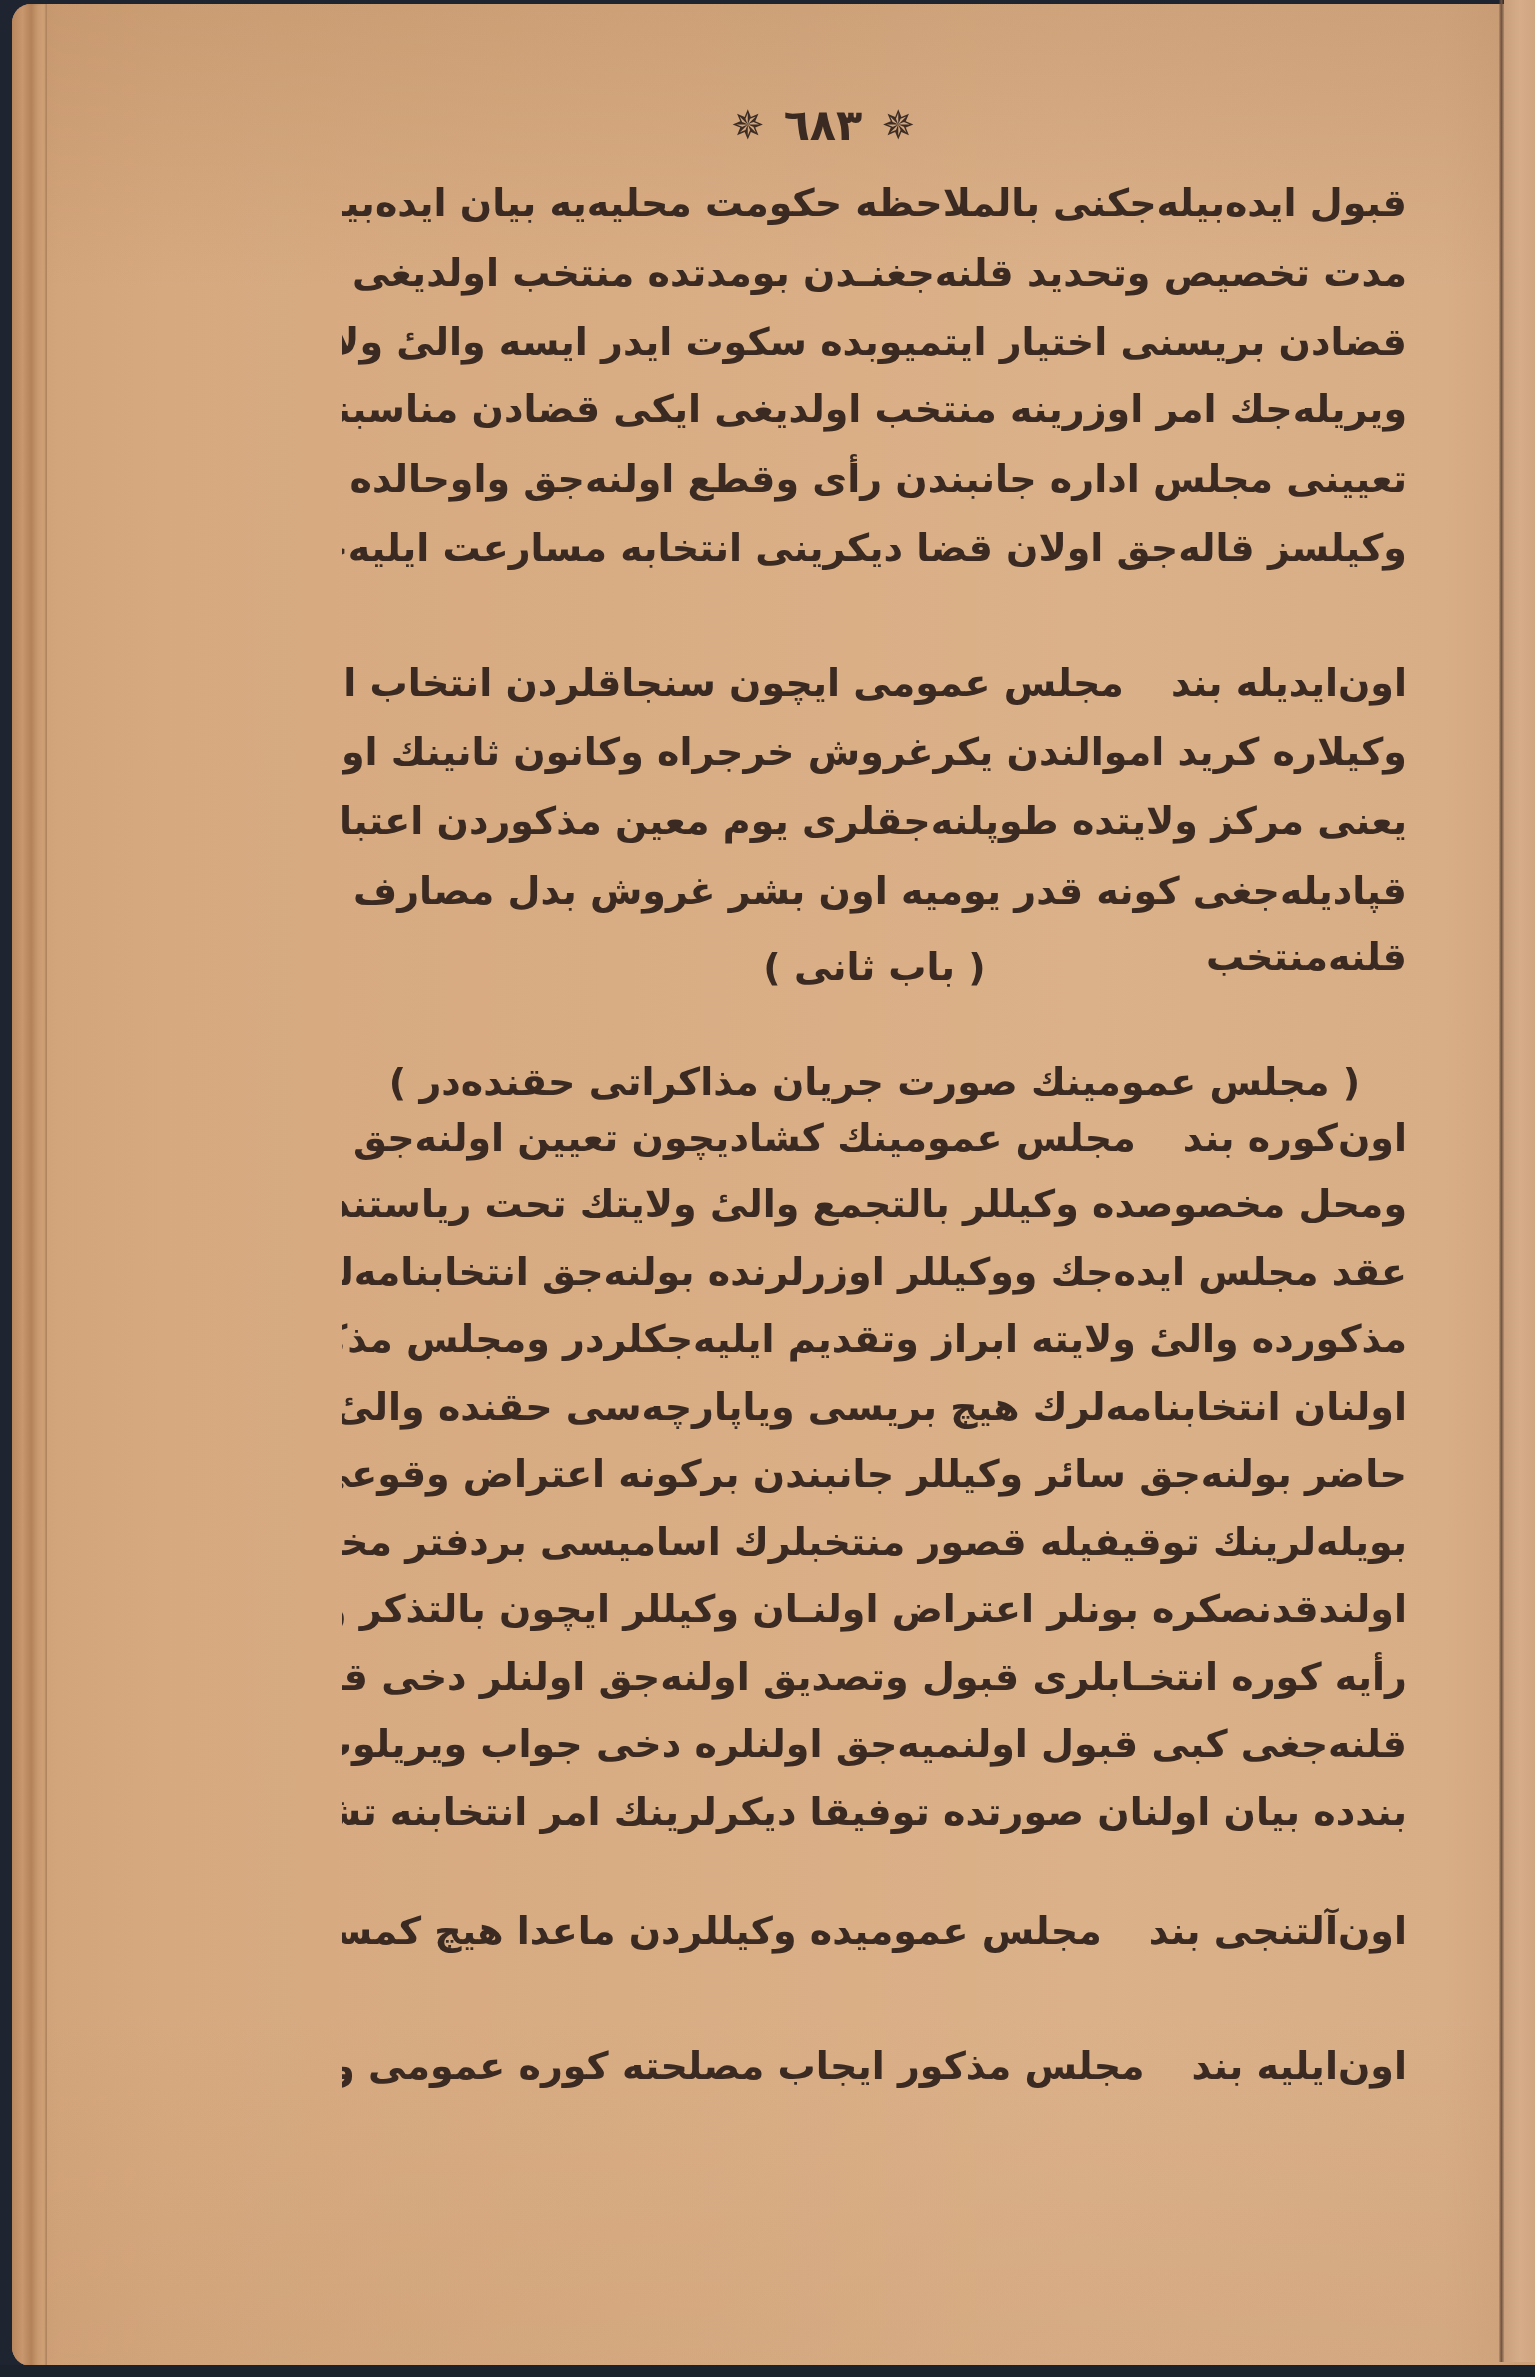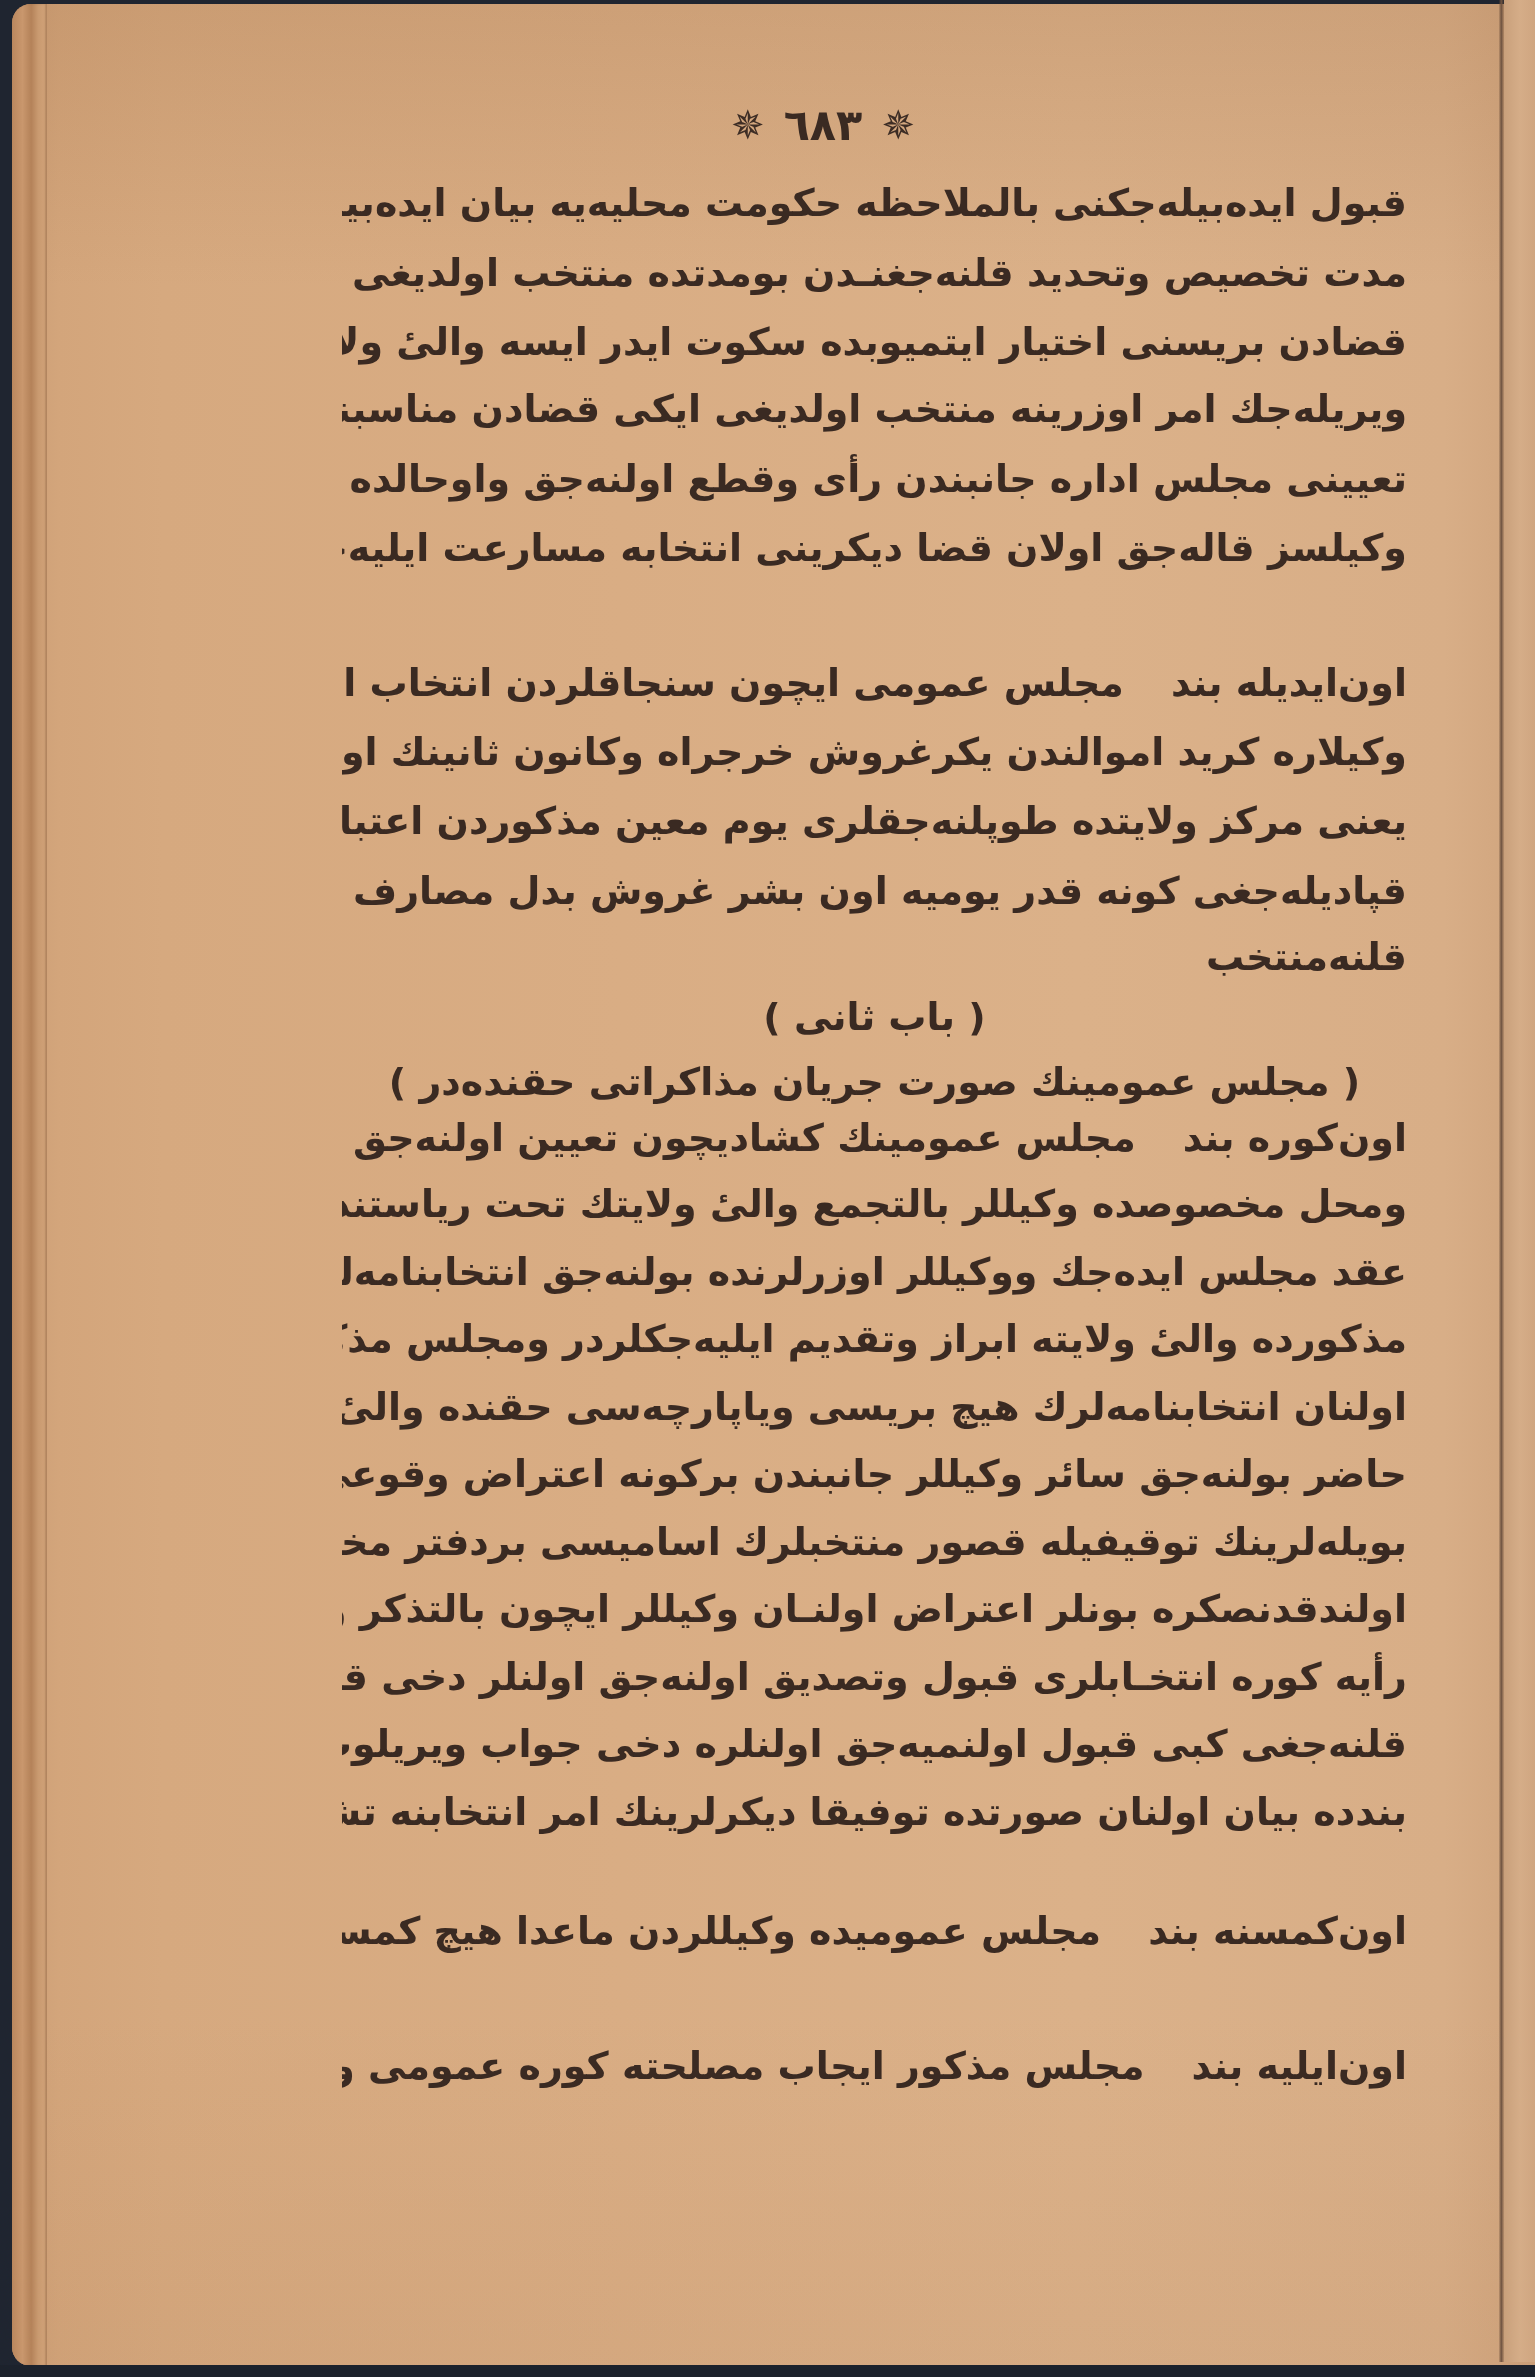--- a/index.html
+++ b/index.html
@@ -150,39 +150,39 @@
     <div class="line last" style="top:414px">وکیلسز قاله‌جق اولان قضا دیکرینی انتخابه مسارعت ایلیه‌جکدر</div>
 
     <div class="line" style="top:549px">
       <span class="article">اون‌ایدیله بند</span><span>مجلس عمومی ایچون سنجاقلردن انتخاب اولنه‌جق</span>
     </div>
     <div class="line" style="top:618px">وکیلاره کرید اموالندن یکرغروش خرجراه وکانون ثانینك اون بشندن</div>
     <div class="line" style="top:687px">یعنی مرکز ولایتده طوپلنه‌جقلری یوم معین مذکوردن اعتبارا مجلسك</div>
     <div class="line" style="top:757px">قپادیله‌جغی کونه قدر یومیه اون بشر غروش بدل مصارف اعطا</div>
     <div class="line last" style="top:823px">قلنه‌منتخب</div>
 
-    <div class="center-line" style="top:883px">( باب ثانی )</div>
+    <div class="center-line" style="top:833px">( باب ثانی )</div>
     <div class="center-line" style="top:948px">( مجلس عمومینك صورت جریان مذاکراتی حقنده‌در )</div>
 
     <div class="line" style="top:1004px">
       <span class="article">اون‌کوره بند</span><span>مجلس عمومینك کشادیچون تعیین اولنه‌جق یوم وساعتده</span>
     </div>
     <div class="line" style="top:1070px">ومحل مخصوصده وکیللر بالتجمع والیٔ ولایتك تحت ریاستنده اوله‌رق</div>
     <div class="line" style="top:1138px">عقد مجلس ایده‌جك ووکیللر اوزرلرنده بولنه‌جق انتخابنامه‌لری مجلس</div>
     <div class="line" style="top:1205px">مذکورده والیٔ ولایته ابراز وتقدیم ایلیه‌جکلردر ومجلس مذکورده ابراز</div>
     <div class="line" style="top:1273px">اولنان انتخابنامه‌لرك هیچ بریسی ویاپارچه‌سی حقنده والیٔ ولایت ویاخود</div>
     <div class="line" style="top:1340px">حاضر بولنه‌جق سائر وکیللر جانبندن برکونه اعتراض وقوعی تقدیرنده</div>
     <div class="line" style="top:1408px">بویله‌لرینك توقیفیله قصور منتخبلرك اسامیسی بردفتر مخصوصه قید</div>
     <div class="line" style="top:1475px">اولندقدنصکره بونلر اعتراض اولنـان وکیللر ایچون بالتذکر ویره‌جکلری</div>
     <div class="line" style="top:1543px">رأیه کوره انتخـابلری قبول وتصدیق اولنه‌جق اولنلر دخی قید دفتر</div>
     <div class="line" style="top:1610px">قلنه‌جغی کبی قبول اولنمیه‌جق اولنلره دخی جواب ویریلوب بالاده اون‌ایکنجی</div>
     <div class="line" style="top:1678px">بندده بیان اولنان صورتده توفیقا دیکرلرینك امر انتخابنه تشبث ایدیله‌جکدر</div>
 
     <div class="line" style="top:1797px">
-      <span class="article">اون‌کمسنه بند</span><span>مجلس عمومیده وکیللردن ماعدا هیچ کمسنه بولنمیه‌جقدر</span>
+      <span class="article">اون‌آلتنجی بند</span><span>مجلس عمومیده وکیللردن ماعدا هیچ کمسنه بولنمیه‌جقدر</span>
     </div>
 
     <div class="line" style="top:1932px">
       <span class="article">اون‌ایلیه بند</span><span>مجلس مذکور ایجاب مصلحته کوره عمومی وخصوصی</span>
     </div>
   </div>
 </div>
 
 
 </body></html>

